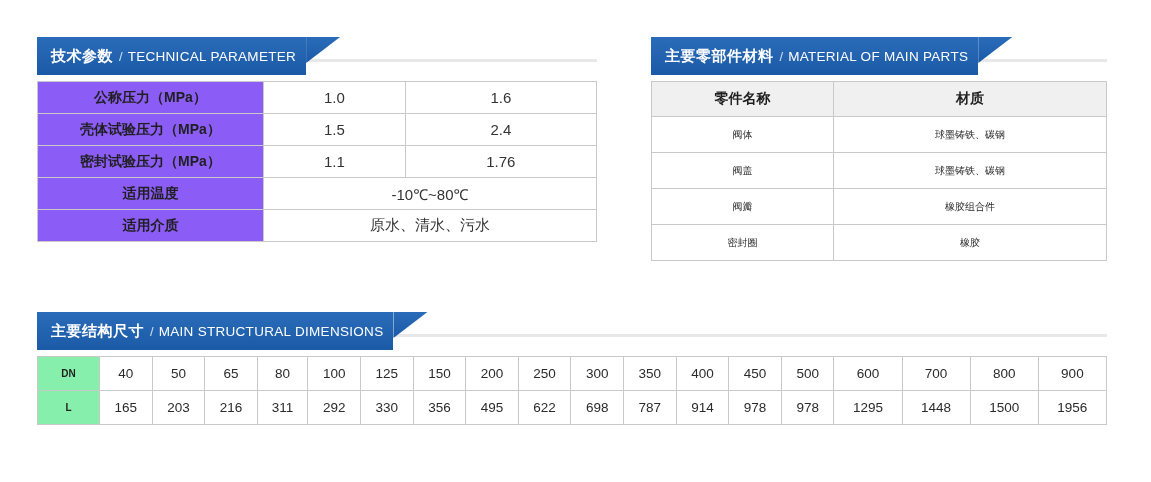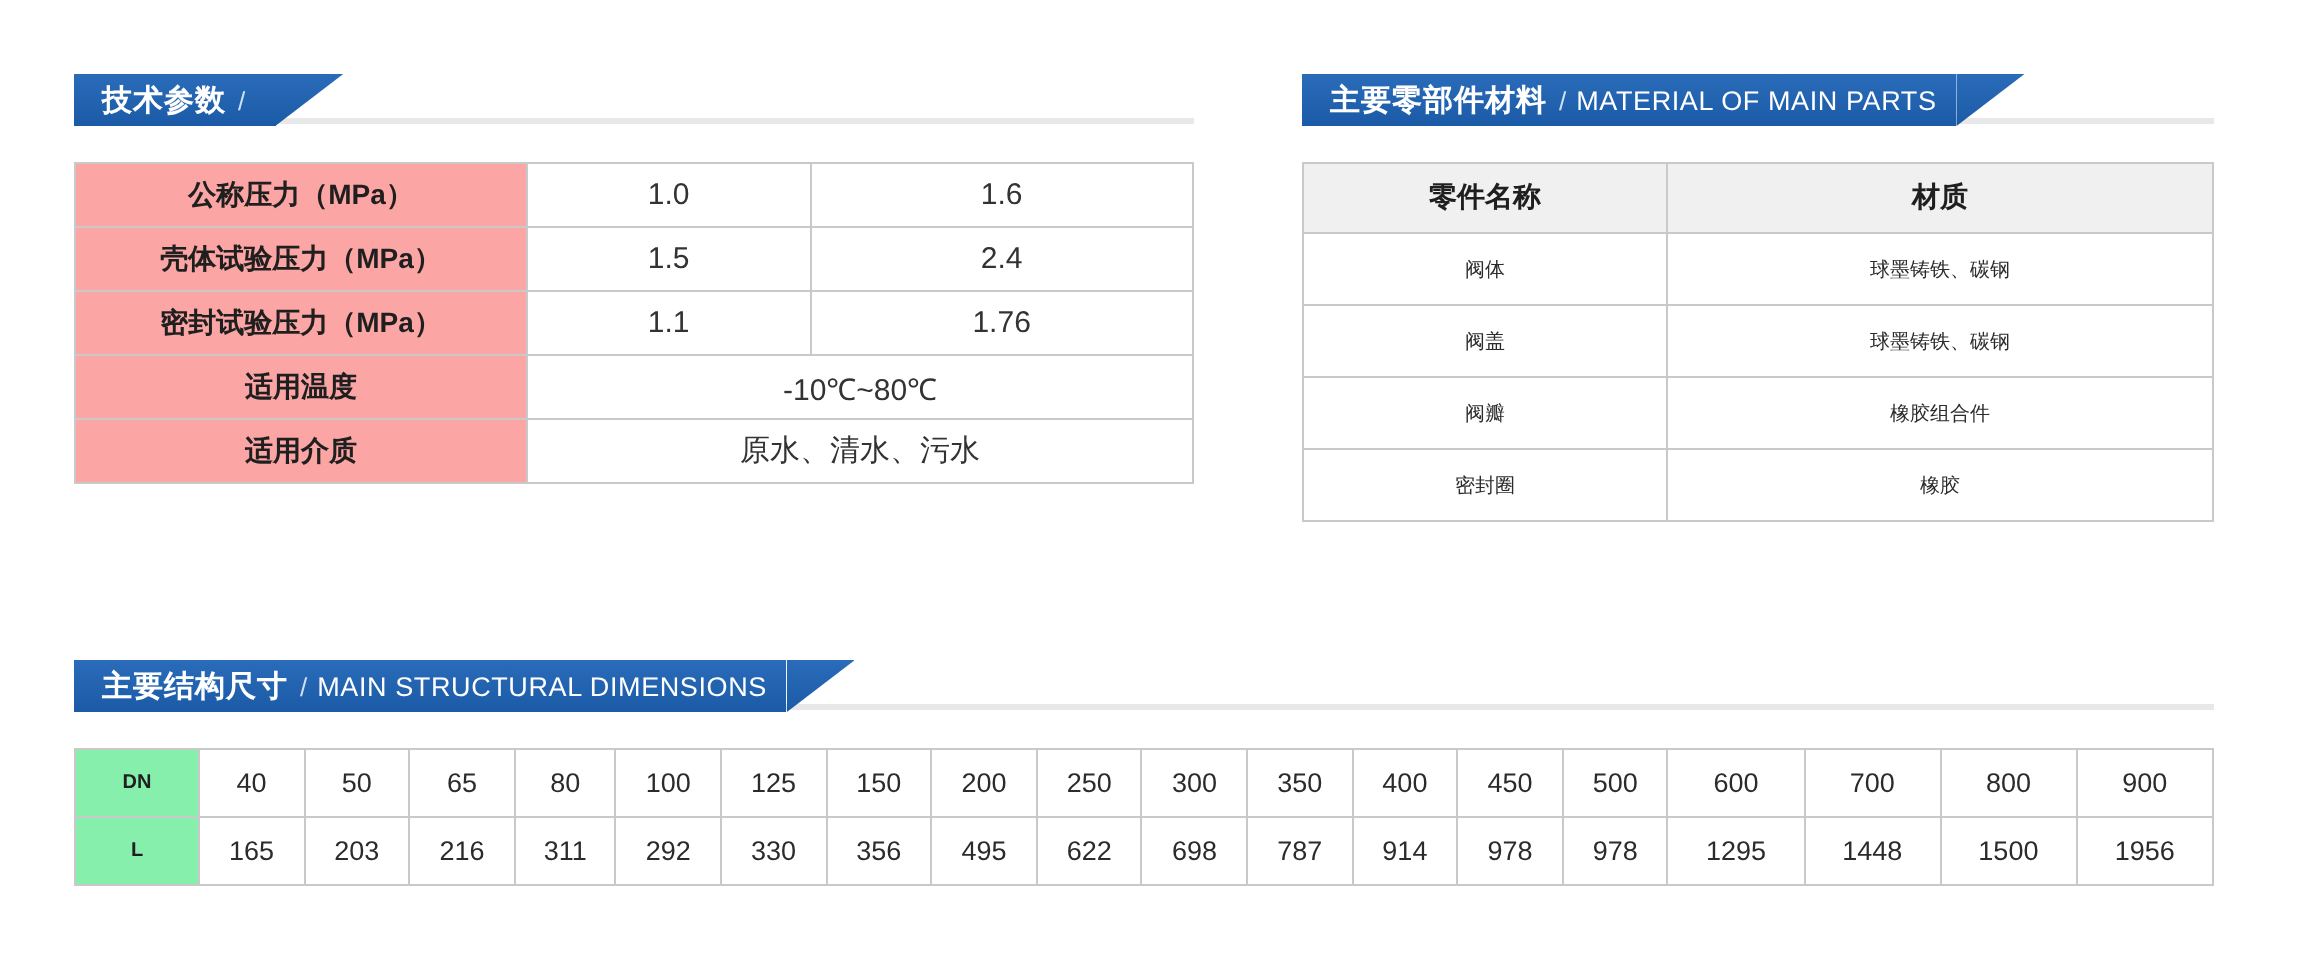--- a/index.html
+++ b/index.html
@@ -20,21 +20,21 @@
     height: 26px;
     display: flex;
     align-items: stretch;
   }
   .banner-main {
     background: #1a5fad;
     background: linear-gradient(180deg,#2b6cba 0%, #1a5aa6 100%);
     display: flex;
     align-items: center;
     padding: 0 10px 0 14px;
-    height: 26px;
+    height: 38px;
     white-space: nowrap;
   }
   .banner-cn {
     color: #ffffff;
     font-size: 15px;
     font-weight: bold;
     letter-spacing: .5px;
   }
   .banner-sep {
     color: #cfe0f2;
@@ -74,21 +74,21 @@
     text-align: center;
     font-weight: normal;
     color: #2b2b2b;
   }
 
   
   #tp-wrap { position: absolute; left: 37px; top: 37px; width: 560px; }
   #tp-table { margin-top: 18px; }
   #tp-table td { height: 32px; }
   #tp-table td.lbl {
-    background: #fca5a5;
+    background: #8b5cf6;
     font-weight: bold;
     font-size: 14px;
     width: 226px;
     color: #1f1f1f;
   }
   #tp-table td.val { font-size: 15px; color: #333; }
 
   
   #mp-wrap { position: absolute; left: 651px; top: 37px; width: 456px; }
   #mp-table { margin-top: 18px; }
@@ -96,40 +96,41 @@
     background: #f0f0f0;
     font-weight: bold;
     height: 35px;
     font-size: 14px;
     color: #1f1f1f;
   }
   #mp-table td { height: 36px; font-size: 10px; }
   #mp-table th.c1, #mp-table td.c1 { width: 182px; }
 
   
-  #md-wrap { position: absolute; left: 37px; top: 330px; width: 1070px; }
+  #md-wrap { position: absolute; left: 37px; top: 312px; width: 1070px; }
   #md-table { margin-top: 18px; }
   #md-table td { height: 34px; font-size: 13.5px; }
   #md-table td.rowhdr {
     background: #86efac;
     font-weight: bold;
     width: 62px;
     font-size: 10px;
     color: #1f1f1f;
   }
 </style>
 </head>
 <body>
 
 <div id="tp-wrap">
   <div class="banner-wrap">
     <div class="banner">
       <div class="banner-main">
         <span class="banner-cn">技术参数</span>
         <span class="banner-sep">/</span>
+        <span class="banner-en">TECHNICAL PARAMETER</span>
       </div>
       <div class="banner-tail"></div>
     </div>
   </div>
 
   <table id="tp-table">
     <tbody>
       <tr>
         <td class="lbl">公称压力（MPa）</td>
         <td class="val">1.0</td>

